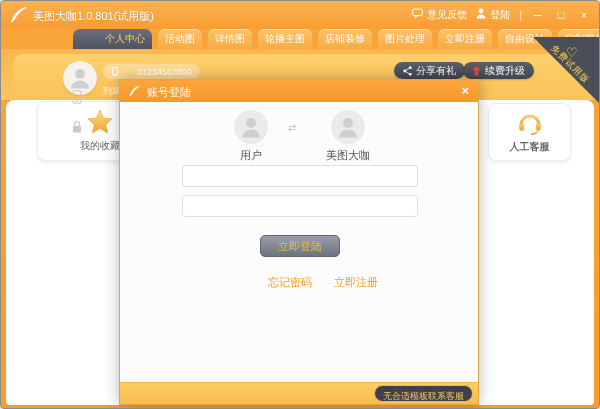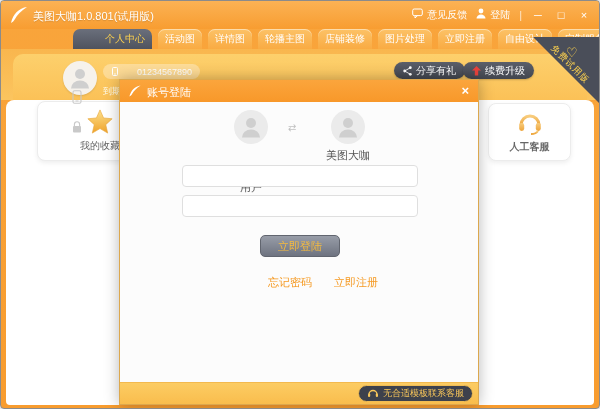--- a/index.html
+++ b/index.html
@@ -49,38 +49,38 @@
     border:1px solid #dca84e;box-shadow:0 0 14px rgba(0,0,0,.28);z-index:10;box-sizing:border-box;}
   .modal-header{position:absolute;top:0;left:0;right:0;height:22px;background:linear-gradient(180deg,#fba53c,#f8982a);}
   .modal-feather{position:absolute;left:8px;top:4px;width:14px;height:14px;}
   .modal-title{position:absolute;left:27px;top:5px;font-size:11px;color:#fff;}
   .modal-close{position:absolute;right:9px;top:3px;color:#fff;font-size:13px;font-weight:bold;cursor:pointer;line-height:16px;}
   .m-avatar{position:absolute;top:30px;width:34px;height:34px;border-radius:50%;background:#ebebeb;
     display:flex;align-items:center;justify-content:center;}
   .m-avatar.left{left:114px;}
   .m-avatar.right{left:211px;}
   .m-avatar-label{position:absolute;top:68px;font-size:11px;color:#555;white-space:nowrap;}
-  .lbl-user{left:114px;width:34px;text-align:center;margin-top:32px;}
+  .lbl-user{left:114px;width:34px;text-align:center;}
   .lbl-brand{left:196px;width:64px;text-align:center;}
   .m-exchange{position:absolute;left:168px;top:42px;font-size:10px;color:#c0c0c0;}
   .m-input{position:absolute;left:62px;width:236px;height:22px;border:1px solid #dfdfdf;border-radius:4px;
     background:#fff;padding:0 6px 0 26px;font-size:11px;color:#555;box-sizing:border-box;outline:none;}
   .inp1{top:85px;} .inp2{top:115px;}
   .inp-icon{position:absolute;left:70px;width:12px;height:14px;z-index:11;pointer-events:none;}
   .ico1{top:89px;} .ico2{top:119px;}
   .login-btn{position:absolute;left:140px;top:155px;width:80px;height:22px;border-radius:5px;cursor:pointer;
     background:linear-gradient(180deg,#989da8 0,#6e7380 100%);border:1px solid #61656f;
     color:#f8bb3c;font-size:11px;display:flex;align-items:center;justify-content:center;box-sizing:border-box;}
   .links-row{position:absolute;left:0;right:0;top:195px;display:flex;justify-content:center;gap:22px;padding-left:48px;}
   .m-link{font-size:11px;color:#f59a23;cursor:pointer;}
   .modal-footer{position:absolute;left:0;right:0;bottom:0;height:21px;
     background:linear-gradient(180deg,#fccc63,#f9bd4d);border-top:1px solid #f3b94e;}
   .contact-btn{position:absolute;right:5px;top:2px;height:17px;padding:0 8px;border-radius:9px;cursor:pointer;
     background:#3d414c;border:1px solid #f0bd55;color:#f9c75a;font-size:9px;
-    display:flex;align-items:center;gap:4px;box-sizing:border-box;}
+    display:flex;align-items:center;gap:4px;box-sizing:border-box;flex-direction:column;}
 </style>
 </head>
 <body>
 
 <div class="window">
 
   <div class="titlebar">
     <svg class="app-logo" viewBox="0 0 20 20">
       <path d="M2,18 C4,9 10,3 18,2 C12,6 8,10 6,14 C5,16 3.5,17.2 2,18 Z" fill="#fff"></path>
     </svg>

